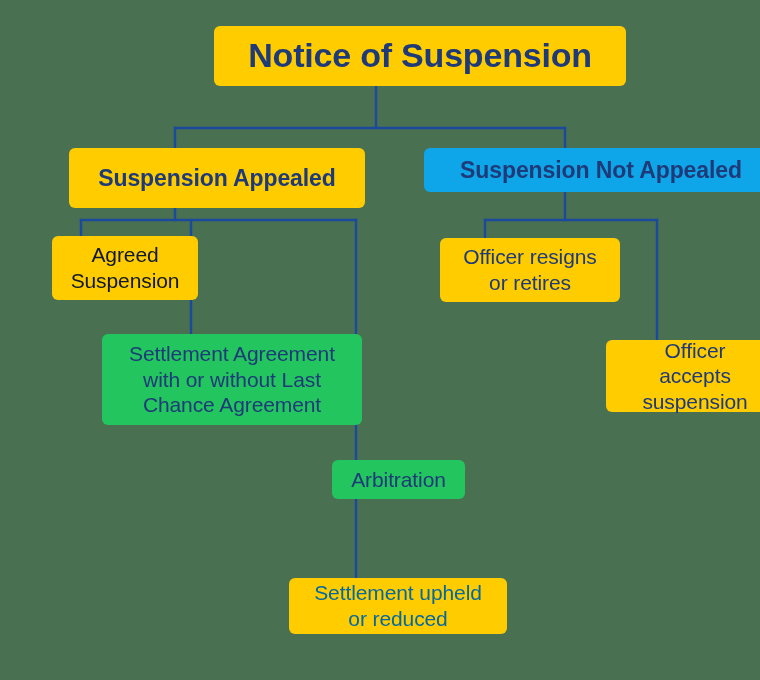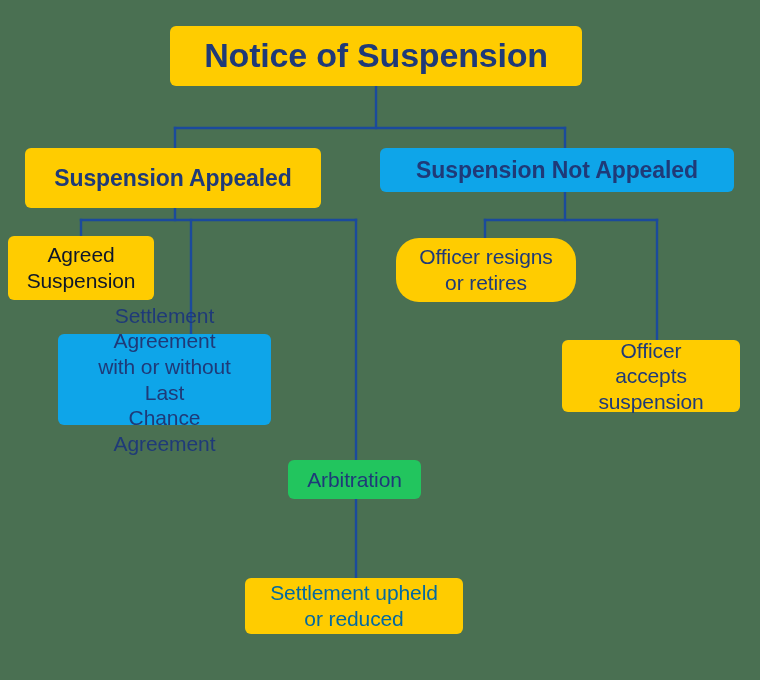--- a/index.html
+++ b/index.html
@@ -31,20 +31,21 @@
     background: #ffcc00;
     color: #1f3a78;
     border-radius: 6px;
     display: flex;
     align-items: center;
     justify-content: center;
     text-align: center;
     line-height: 1.22;
     padding: 4px 20px;
     white-space: pre-line;
+    margin-left: 44px;
   }
   .node.title {
     font-size: 34px;
     font-weight: bold;
     letter-spacing: -0.2px;
   }
   .node.branch {
     font-size: 23px;
     font-weight: bold;
     letter-spacing: -0.1px;
@@ -77,24 +78,24 @@
         <path d="M657,220 L657,340"></path>
       </g>
   </svg>
 
   <div id="node-layer">
       <div class="node title" style="left: 170px; top: 26px; width: 412px; height: 60px; background: rgb(255, 204, 0); color: rgb(31, 58, 120);"><span>Notice of Suspension</span></div>
       <div class="node branch" style="left: 25px; top: 148px; width: 296px; height: 60px; background: rgb(255, 204, 0); color: rgb(31, 58, 120);"><span>Suspension Appealed</span></div>
       <div class="node branch" style="left: 380px; top: 148px; width: 354px; height: 44px; background: #0ea5e9; color: rgb(31, 58, 120);"><span>Suspension Not Appealed</span></div>
       <div class="node leaf" style="left: 8px; top: 236px; width: 146px; height: 64px; background: rgb(255, 204, 0); color: #0f172a;"><span>Agreed
 Suspension</span></div>
-      <div class="node leaf" style="left: 58px; top: 334px; width: 213px; height: 91px; background: #0ea5e9; color: rgb(31, 58, 120);"><span>Settlement Agreement
+      <div class="node leaf" style="left: 58px; top: 334px; width: 260px; height: 91px; background: #22c55e; color: rgb(31, 58, 120);"><span>Settlement Agreement
 with or without Last
 Chance Agreement</span></div>
-      <div class="node leaf" style="left: 396px; top: 238px; width: 180px; height: 64px; background: rgb(255, 204, 0); color: rgb(31, 58, 120); border-radius: 23px;"><span>Officer resigns
+      <div class="node leaf" style="left: 396px; top: 238px; width: 180px; height: 64px; background: rgb(255, 204, 0); color: rgb(31, 58, 120);"><span>Officer resigns
 or retires</span></div>
       <div class="node leaf" style="left: 562px; top: 340px; width: 178px; height: 72px; background: rgb(255, 204, 0); color: rgb(31, 58, 120);"><span>Officer accepts
 suspension</span></div>
       <div class="node leaf" style="left: 288px; top: 460px; width: 133px; height: 39px; background: #22c55e; color: rgb(31, 58, 120); text-align: right;"><span>Arbitration</span></div>
       <div class="node leaf" style="left: 245px; top: 578px; width: 218px; height: 56px; background: rgb(255, 204, 0); color: #0369a1;"><span>Settlement upheld
 or reduced</span></div>
     </div>
 
 </div>
 

